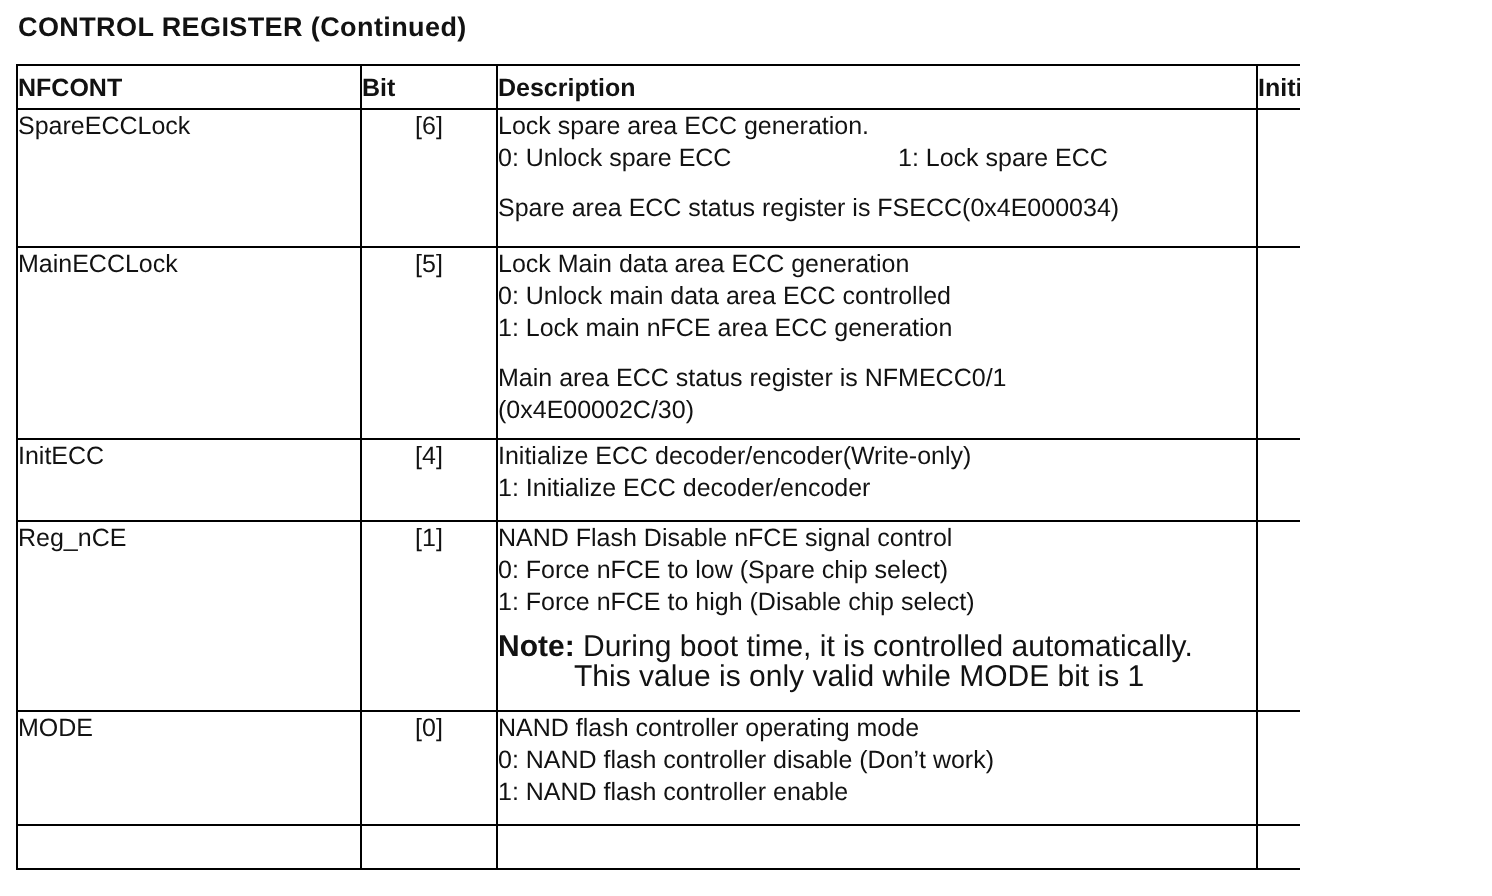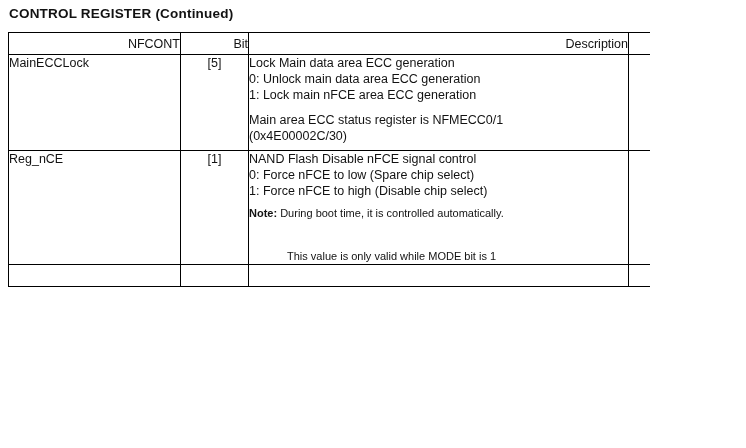--- a/index.html
+++ b/index.html
@@ -15,40 +15,40 @@
     position:absolute;left:8px;top:32px;width:735px;
     border-collapse:collapse;table-layout:fixed;
   }
   table.reg td, table.reg th{
     border:1.5px solid #000;
     vertical-align:top;
     font-size:12.5px;line-height:16px;
     padding:0;overflow:hidden;
   }
   th{
-    vertical-align:middle !important;text-align:right;
-    font-weight:normal;font-size:12.5px;
+    vertical-align:middle !important;text-align:left;
+    font-weight:bold;font-size:12.5px;
   }
   tr.hdr{height:22px;}
   tr.r0{height:69px;}
   tr.r1{height:96px;}
   tr.r2{height:41px;}
   tr.r3{height:30px;}
   tr.r4{height:95px;padding-left:28px;}
   tr.r5{height:57px;}
   tr.rclip{height:22px;}
   .c-name{padding:3px 4px 0 6px;}
   .c-bit{text-align:center;padding-top:3px;}
   .c-desc{padding:3px 6px 0 8px;}
   .c-init{text-align:center;padding-top:3px;}
   .para{margin-top:9px;}
   .tab-left{display:inline-block;width:200px;}
-  .note{margin-top:7px;font-size:11px;line-height:15px;}
+  .note{margin-top:7px;font-size:15px;line-height:15px;}
   .note-label{font-weight:bold;}
-  .note-cont{margin-left:38px;margin-top:28px;}
+  .note-cont{margin-left:38px;}
 </style>
 </head>
 <body>
 
 <div class="page">
   <div class="doc-title">CONTROL REGISTER (Continued)</div>
 
   <table class="reg">
     <colgroup>
       <col style="width:172px">
@@ -57,52 +57,83 @@
         <col style="width:115px">
     </colgroup>
     <tbody>
       <tr class="hdr">
         <th>NFCONT</th>
         <th>Bit</th>
         <th>Description</th>
         <th>Initial State</th>
       </tr>
 
+      <tr class="r0">
+        <td class="c-name">SpareECCLock</td>
+        <td class="c-bit">[6]</td>
+        <td class="c-desc">
+          <div>Lock spare area ECC generation.</div>
+          <div>
+            <span class="tab-left">0: Unlock spare ECC</span><span>1: Lock spare ECC</span>
+          </div>
+          <div class="para">Spare area ECC status register is FSECC(0x4E000034)</div>
+        </td>
+        <td class="c-init">1</td>
+      </tr>
 
       <tr class="r1">
         <td class="c-name">MainECCLock</td>
         <td class="c-bit">[5]</td>
         <td class="c-desc">
           <div>Lock Main data area ECC generation</div>
-          <div>0: Unlock main data area ECC generation</div>
+          <div>0: Unlock main data area ECC controlled</div>
           <div>1: Lock main nFCE area ECC generation</div>
           <div class="para">Main area ECC status register is NFMECC0/1</div>
           <div>(0x4E00002C/30)</div>
         </td>
         <td class="c-init">1</td>
       </tr>
 
+      <tr class="r2">
+        <td class="c-name">InitECC</td>
+        <td class="c-bit">[4]</td>
+        <td class="c-desc">
+          <div>Initialize ECC decoder/encoder(Write-only)</div>
+          <div>1: Initialize ECC decoder/encoder</div>
+        </td>
+        <td class="c-init">0</td>
+      </tr>
 
 
       <tr class="r4">
         <td class="c-name">Reg_nCE</td>
         <td class="c-bit">[1]</td>
         <td class="c-desc">
           <div>NAND Flash Disable nFCE signal control</div>
           <div>0: Force nFCE to low (Spare chip select)</div>
           <div>1: Force nFCE to high (Disable chip select)</div>
           <div class="note">
             <span class="note-label">Note:</span>
             <span>During boot time, it is controlled automatically.</span>
             <div class="note-cont">This value is only valid while MODE bit is 1</div>
           </div>
         </td>
         <td class="c-init">1</td>
       </tr>
 
+      <tr class="r5">
+        <td class="c-name">MODE</td>
+        <td class="c-bit">[0]</td>
+        <td class="c-desc">
+          <div>NAND flash controller operating mode</div>
+          <div>0: NAND flash controller disable (Don’t work)</div>
+          <div>1: NAND flash controller enable</div>
+        </td>
+        <td class="c-init">0</td>
+      </tr>
 
       <tr class="rclip">
         <td></td>
         <td></td>
         <td></td>
         <td></td>
       </tr>
     </tbody>
   </table>
 </div>

